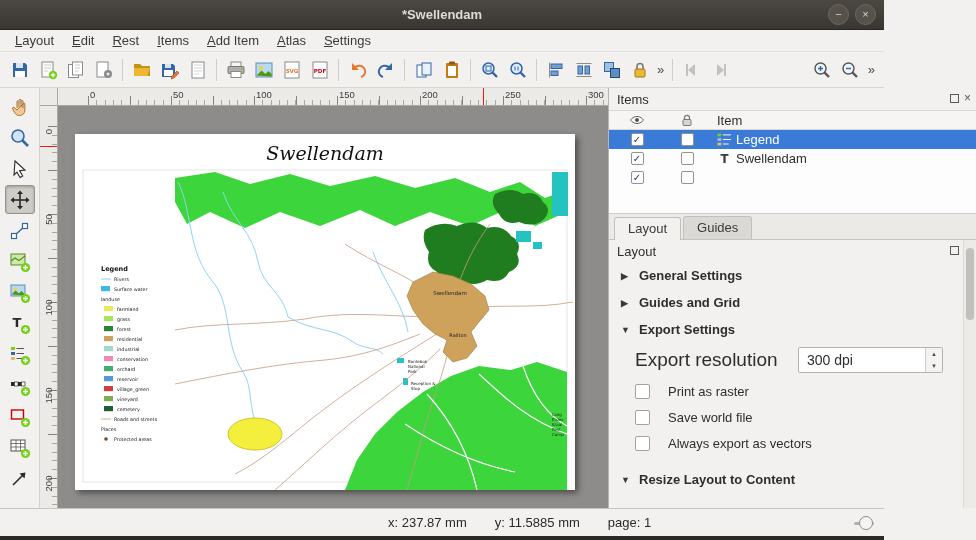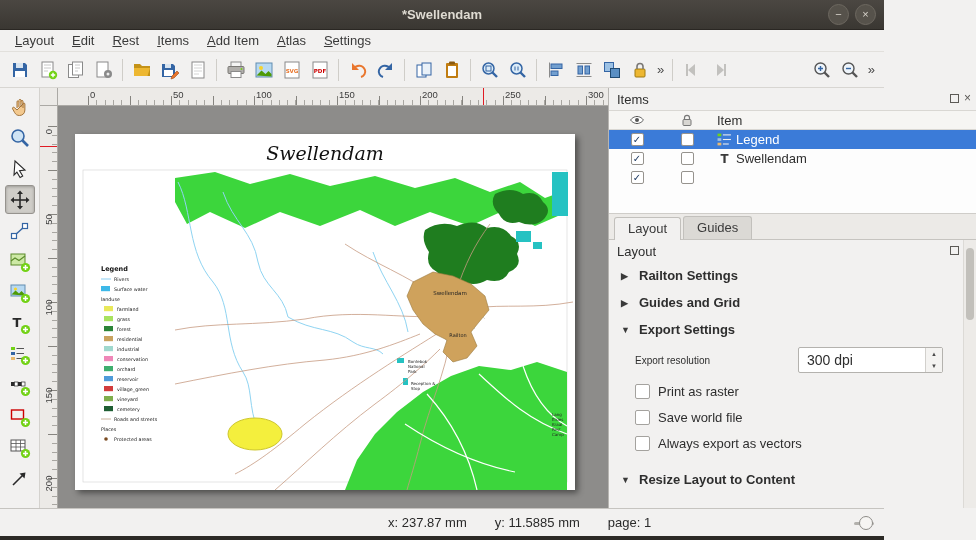--- a/index.html
+++ b/index.html
@@ -85,26 +85,26 @@
   .tabs { height:26px; display:flex; align-items:flex-end; padding-left:5px; gap:2px; background:#eceae7; border-bottom:1px solid #c6c4c0; flex:none; }
   .tab { padding:3px 13px 4px; background:#dbd9d5; border:1px solid #c2c0bc; border-bottom:none; border-radius:3px 3px 0 0; font-size:13px; color:#3a3a3a; }
   .tab.active { background:#f2f1f0; position:relative; top:1px; }
 
   .layout-panel { flex:1; display:flex; flex-direction:column; position:relative; min-height:0; }
   .layout-scroll { flex:1; overflow:hidden; padding-right:13px; }
   .section-header { display:flex; align-items:center; gap:7px; height:27px; padding-left:12px; font-weight:bold; font-size:13px; color:#2e2e2e; }
   .tri { width:11px; font-size:9px; color:#3a3a3a; }
   .export-content { padding:0 20px 4px 26px; }
   .form-row { display:flex; align-items:center; margin:4px 0 10px; }
-  .form-label { font-size:10px; }
+  .form-label { font-size:19px; }
   .spinbox { margin-left:auto; width:145px; height:26px; background:#fff; border:1px solid #b4b2ae; border-radius:2px; display:flex; align-items:stretch; }
   .spin-value { flex:1; display:flex; align-items:center; padding-left:8px; font-size:14px; }
   .spin-btns { width:17px; border-left:1px solid #d2d0cc; display:flex; flex-direction:column; background:#f4f3f1; }
   .spin-up,.spin-down { flex:1; display:flex; align-items:center; justify-content:center; font-size:6px; color:#4a4a4a; }
-  .check-row { display:flex; align-items:center; gap:8px; margin:11px 0; }
+  .check-row { display:flex; align-items:center; gap:18px; margin:11px 0; }
   .checkbox { width:15px; height:15px; background:#fff; border:1px solid #a4a29e; border-radius:2px; flex:none; }
   .check-label { font-size:13px; }
   .panel-scrollbar { position:absolute; right:0; top:0; bottom:0; width:13px; background:#edebe8; border-left:1px solid #dcdad6; }
   .panel-thumb { position:absolute; right:2px; top:8px; width:8px; height:72px; background:#c2c0bb; border-radius:4px; }
 
   
   .statusbar { height:28px; background:#f2f1f0; border-top:1px solid #c6c4c0; position:relative; display:flex; align-items:center; flex:none; }
   .coords { position:absolute; left:388px; display:flex; gap:28px; font-size:13px; color:#2a2a2a; }
   .zoom-combo { position:absolute; left:700px; width:140px; height:23px; background:#fff; border:1px solid #aeaca8; border-radius:2px; display:flex; align-items:stretch; }
   .combo-value { flex:1; display:flex; align-items:center; padding-left:9px; font-size:13px; }
@@ -638,21 +638,21 @@
         <div class="panel-header">
           <span class="panel-title">Layout</span>
           <span class="panel-controls">
             <span class="float-box"></span>
             <span class="pc-close">×</span>
           </span>
         </div>
         <div class="layout-scroll">
           <div class="section-header">
             <span class="tri">▶</span>
-            <span>Railton Settings</span>
+            <span>General Settings</span>
           </div>
           <div class="section-header">
             <span class="tri">▶</span>
             <span>Guides and Grid</span>
           </div>
           <div class="section-header">
             <span class="tri">▼</span>
             <span>Export Settings</span>
           </div>
           <div class="export-content">

